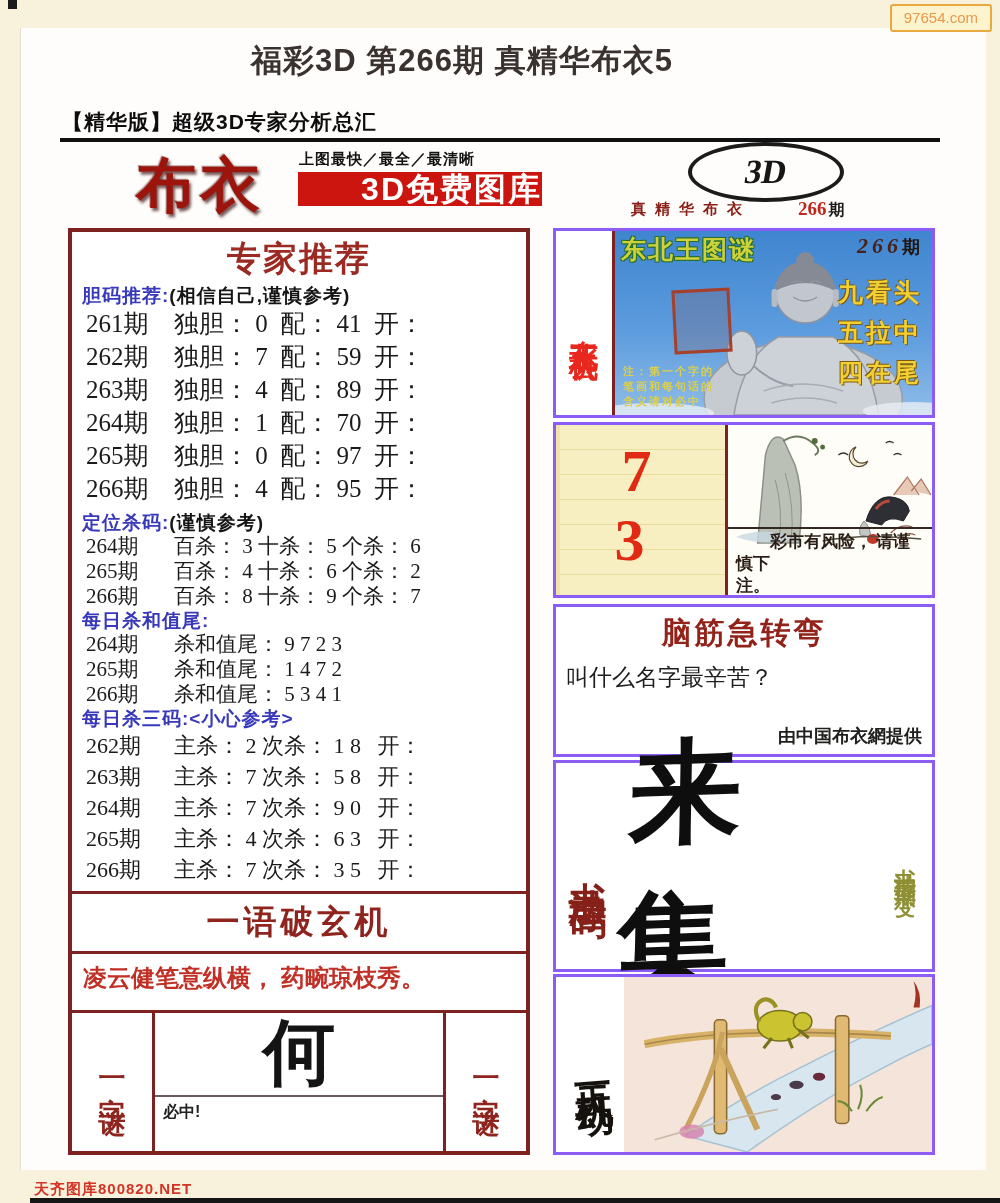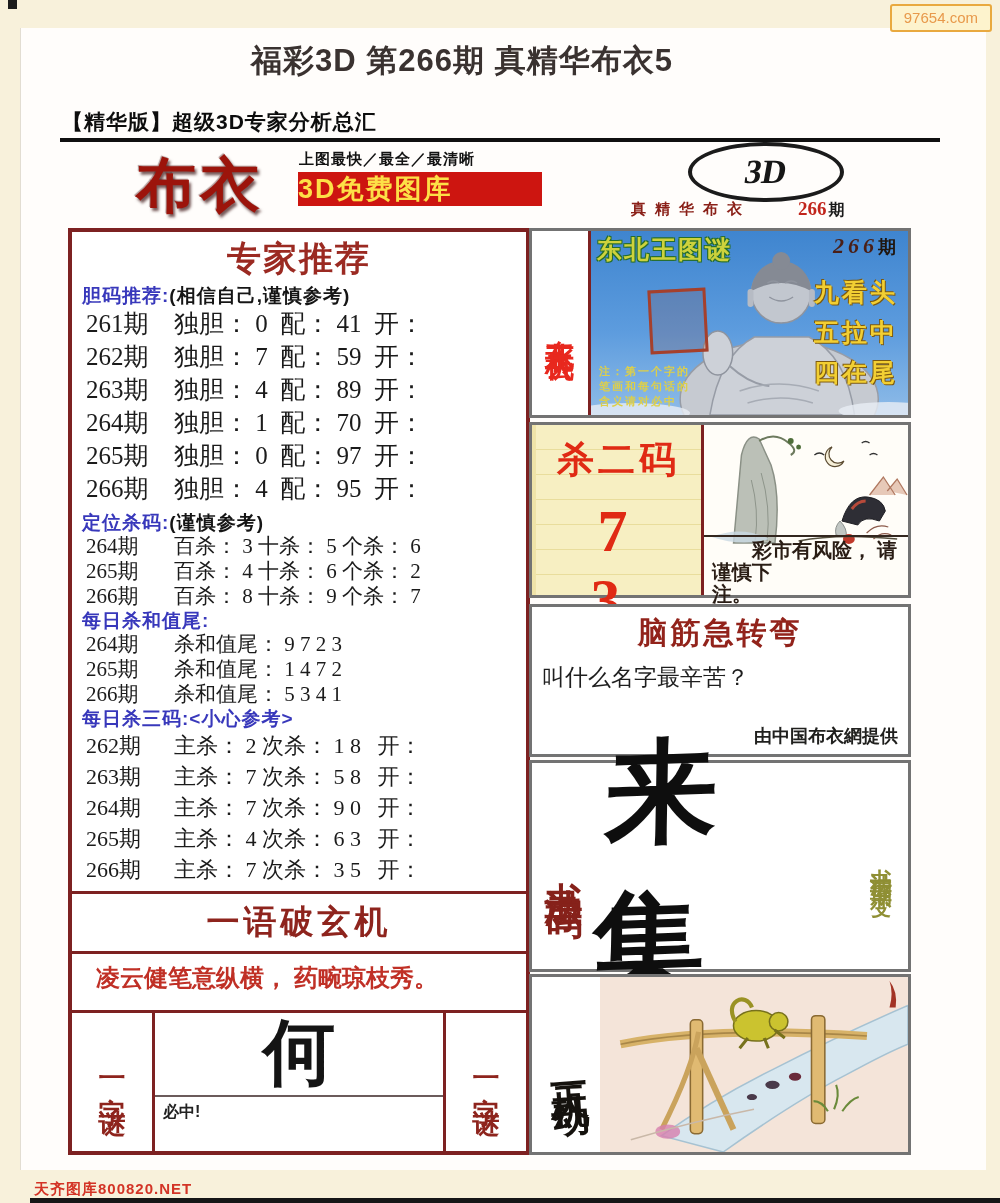--- a/index.html
+++ b/index.html
@@ -32,21 +32,21 @@
   
   .brand{
     left:136px;top:146px;font-size:60px;font-weight:bold;color:#9c140b;
     font-family:"Liberation Serif","DejaVu Serif",serif;
     text-shadow:2px 3px 3px rgba(45,0,0,.65), -1px -1px 1px rgba(60,0,0,.4);
     letter-spacing:4px;
   }
   .tagline{left:299px;top:150px;font-size:15px;font-weight:bold;color:#131313;letter-spacing:1px}
   .banner{
     left:298px;top:172px;width:244px;height:34px;background:#cd1510;
-    color:#fde047;font-size:27px;font-weight:bold;text-align:left;line-height:34px;letter-spacing:2px;
+    color:#ffffff;font-size:32px;font-weight:bold;text-align:right;line-height:34px;letter-spacing:2px;
   }
   .seal-ellipse{
     left:688px;top:142px;width:148px;height:52px;border:4px solid #1b1b1b;border-radius:50%;
     display:flex;align-items:center;justify-content:center;
   }
   .seal-ellipse span{font-size:34px;font-weight:900;transform:skewX(-10deg);color:#161616;font-family:"Liberation Serif","DejaVu Serif",serif}
   .seal-caption{left:631px;top:200px;font-size:15px;font-weight:bold;color:#8a2018;letter-spacing:9px;font-family:"Liberation Serif","DejaVu Serif",serif}
   .seal-issue{left:798px;top:198px;font-size:19px;font-weight:bold;color:#c1251c;font-family:"Liberation Serif","DejaVu Serif",serif}
   .seal-issue .unit{color:#1a1a1a;font-size:16px;font-weight:bold;margin-left:2px}
 
@@ -61,39 +61,39 @@
   .lbl .note{color:#151515;}
   .row{display:flex;align-items:baseline;padding-left:14px;font-family:"Liberation Serif","DejaVu Serif",serif;color:#1b1b1b}
   .row .issue{flex:none;width:88px}
   .row .body{white-space:pre}
   .g1 .row{font-size:25px;line-height:33px}
   .g2 .row{font-size:21px;line-height:25px}
   .g3 .row{font-size:22px;line-height:31px}
   .divider{border:0;border-top:3px solid #7d2121;margin:6px 0}
   .mystery-title{text-align:center;font-size:33px;font-weight:bold;color:#8e241d;margin:2px 0;
     font-family:"Liberation Serif","DejaVu Serif",serif;letter-spacing:4px}
-  .mystery-verse{padding-left:24px;font-size:24px;font-weight:bold;color:#c03026;margin:8px 0 4px;
+  .mystery-verse{padding-left:11px;font-size:24px;font-weight:bold;color:#c03026;margin:8px 0 4px;
     font-family:"Liberation Serif","DejaVu Serif",serif}
   .mystery-gold{text-align:center;font-size:26px;font-weight:bold;font-style:italic;color:#161616;margin:6px 0;
     font-family:"Liberation Serif","DejaVu Serif",serif;letter-spacing:2px}
 
   .wr-grid{position:absolute;left:0;right:0;bottom:0;height:138px;border-top:3px solid #7d2121;display:flex}
   .wr-side{flex:none;width:80px;display:flex;align-items:center;justify-content:center}
   .wr-side .vert-label{writing-mode:vertical-rl;text-orientation:upright;font-size:27px;font-weight:bold;
     color:#8e241d;letter-spacing:12px;font-family:"Liberation Serif","DejaVu Serif",serif}
   .wr-left{border-right:3px solid #7d2121}
   .wr-right{border-left:3px solid #7d2121}
   .wr-mid{flex:1;display:flex;flex-direction:column}
   .wr-char{flex:none;height:82px;text-align:center;font-size:72px;line-height:80px;font-weight:bold;color:#141414;
     font-family:"Liberation Serif","DejaVu Serif",serif}
   .wr-hint{flex:1;border-top:2px solid #6b5b5b;font-size:16px;font-weight:bold;color:#222;padding:4px 6px 0 8px;line-height:21px}
   .wr-hint .ind{text-indent:2.2em;display:block}
 
   
-  .rbox{position:absolute;left:529px;width:382px;background:#fff;border:3px solid #737373;box-sizing:border-box}
+  .rbox{position:absolute;left:553px;width:382px;background:#fff;border:3px solid #8b5cf6;box-sizing:border-box}
   .vert-label{writing-mode:vertical-rl;text-orientation:upright}
 
   
   .nk{top:228px;height:190px;display:flex}
   .nk-side{flex:none;width:56px;border-right:3px solid #7d2121;display:flex;align-items:center;justify-content:center}
   .nk-side .vert-label{font-size:29px;font-weight:bold;color:#e8281e;letter-spacing:3px;
     font-family:"Liberation Serif","DejaVu Serif",serif}
   .nk-img{flex:1;position:relative;overflow:hidden;background:linear-gradient(180deg,#3f85cf 0%,#5d9cde 55%,#8fbce8 100%)}
   .nk-img svg{position:absolute;left:0;top:0;width:100%;height:100%}
   .nk-title{position:absolute;left:6px;top:2px;font-size:25px;font-weight:900;color:#cdd23c;
@@ -113,21 +113,21 @@
   .k2-card{flex:none;width:172px;border-right:3px solid #7d2121;box-sizing:border-box;
     background:repeating-linear-gradient(180deg,#f7efc2 0 24px,#e9dd9c 24px 25px);
     border-left:4px solid #efe3a8;text-align:center}
   .k2-label{margin-top:10px;font-size:37px;font-weight:900;color:#e02a14;letter-spacing:4px;
     font-family:"Liberation Serif","DejaVu Serif",serif}
   .k2-value{margin-top:12px;font-size:60px;font-weight:bold;color:#e02a14;letter-spacing:26px;text-indent:14px;
     font-family:"Liberation Serif","DejaVu Serif",serif}
   .k2-right{flex:1;position:relative;background:#fffdf8}
   .k2-right svg{position:absolute;left:0;top:0;width:100%;height:122px}
   .k2-caption{position:absolute;left:0;right:0;bottom:0;height:48px;border-top:2px solid #33271f;
-    font-size:20px;font-weight:bold;color:#2a1d15;padding:2px 6px 8px 8px;line-height:22px;
+    font-size:17px;font-weight:bold;color:#2a1d15;padding:2px 6px 16px 8px;line-height:22px;
     font-family:"Liberation Serif","DejaVu Serif",serif}
   .k2-caption .ind{display:block;text-indent:2em}
 
   
   .bt{top:604px;height:153px}
   .bt-title{text-align:center;font-size:30px;font-weight:900;color:#92231b;margin-top:6px;letter-spacing:3px;
     font-family:"Liberation Serif","DejaVu Serif",serif}
   .bt-q{padding-left:10px;margin-top:8px;font-size:23px;color:#1e1e1e;font-family:"Liberation Serif","DejaVu Serif",serif}
   .bt-provider{position:absolute;right:10px;bottom:6px;font-size:18px;font-weight:bold;color:#20201e;
     font-family:"Liberation Serif","DejaVu Serif",serif}
@@ -325,21 +325,20 @@
     <div class="nk-note">
       <div>注：第一个字的</div>
       <div>笔画和每句话的</div>
       <div>含义请对必中</div>
     </div>
   </div>
 </div>
 
 <div class="rbox k2">
   <div class="k2-card">
-    <div class="k2-label">杀二码</div>
     <div class="k2-value">7 3</div>
   </div>
   <div class="k2-right">
     <svg viewBox="0 0 207 122" preserveAspectRatio="none">
       <path d="M30 118 L38 30 Q44 6 56 14 L68 40 Q78 70 72 118 Z" fill="#b4bab0" stroke="#7e857a" stroke-width="1.5" opacity=".9"></path>
       <path d="M48 55 q8 30 4 60 M58 48 q10 34 6 68" stroke="#8d948a" fill="none" stroke-width="1"></path>
       <path d="M56 16 q16 -10 30 2 q10 8 2 12" stroke="#6d7a5e" fill="none" stroke-width="2"></path>
       <circle cx="88" cy="16" r="3" fill="#4f6e3a"></circle>
         <circle cx="96" cy="22" r="2.5" fill="#4f6e3a"></circle>
       <path d="M130 22 a10 10 0 1 0 12 14 a8 8 0 1 1 -12 -14" fill="#f6efd8" stroke="#5a4a30" stroke-width="1.2"></path>

